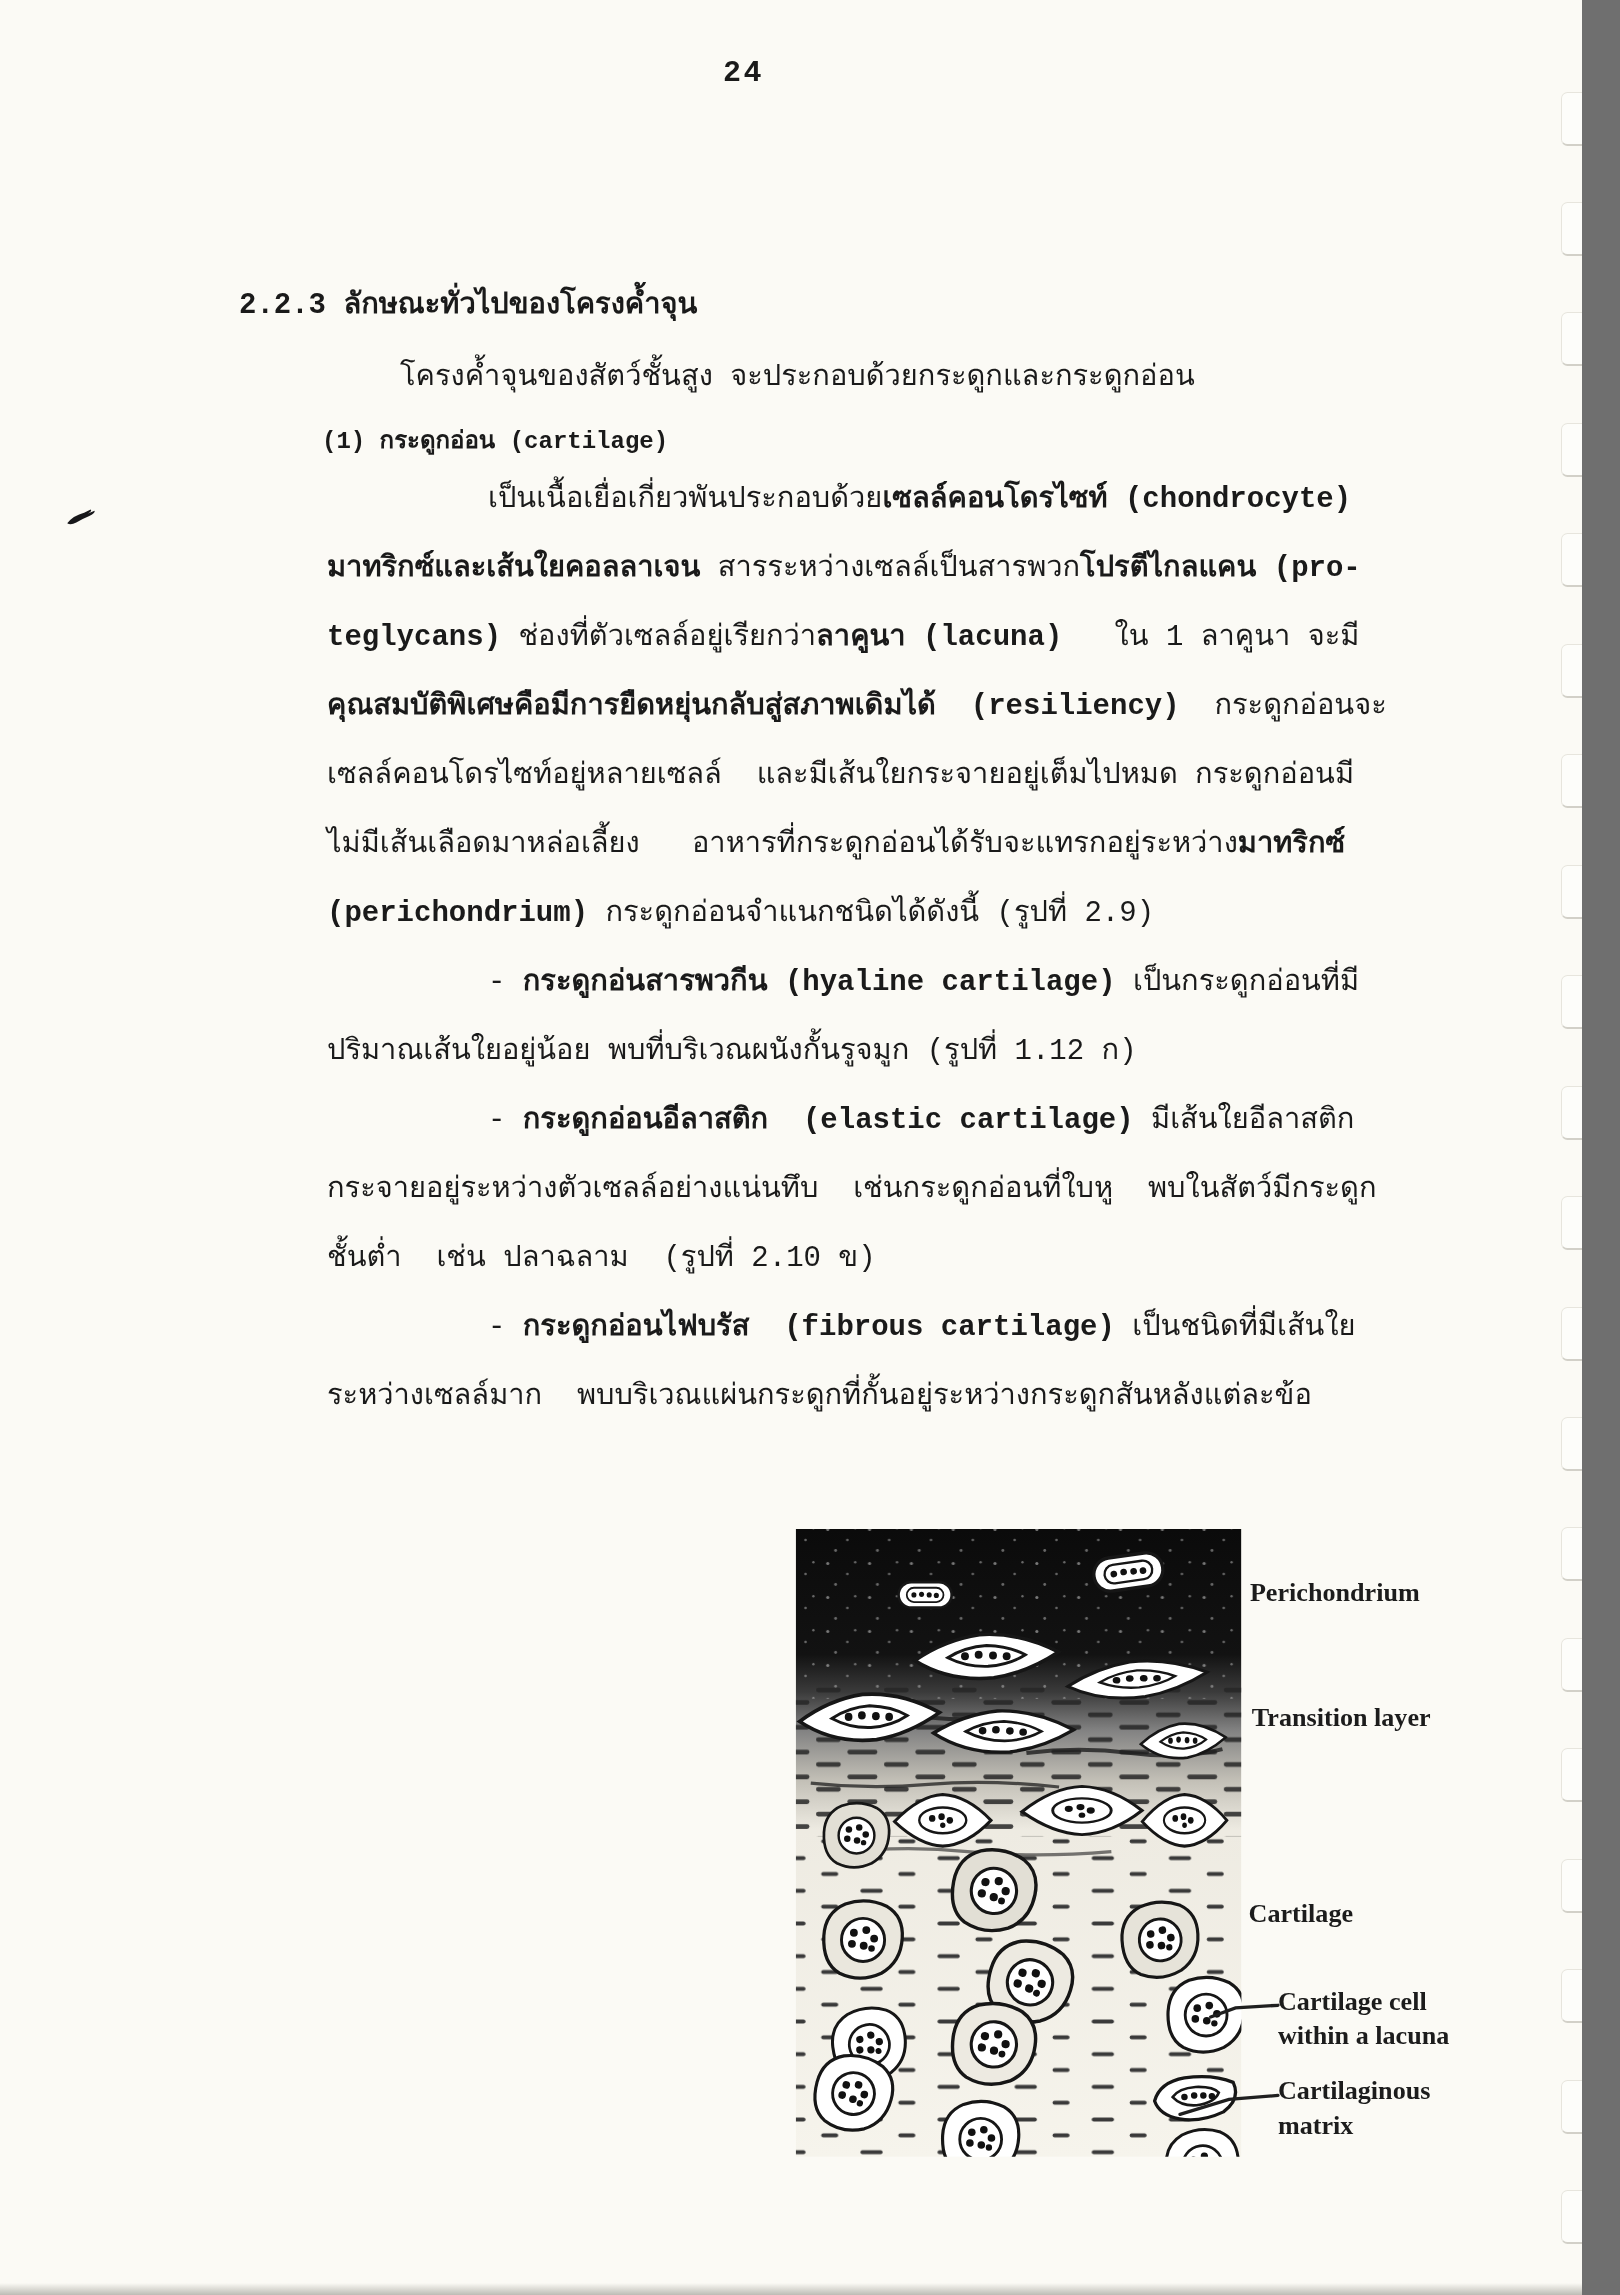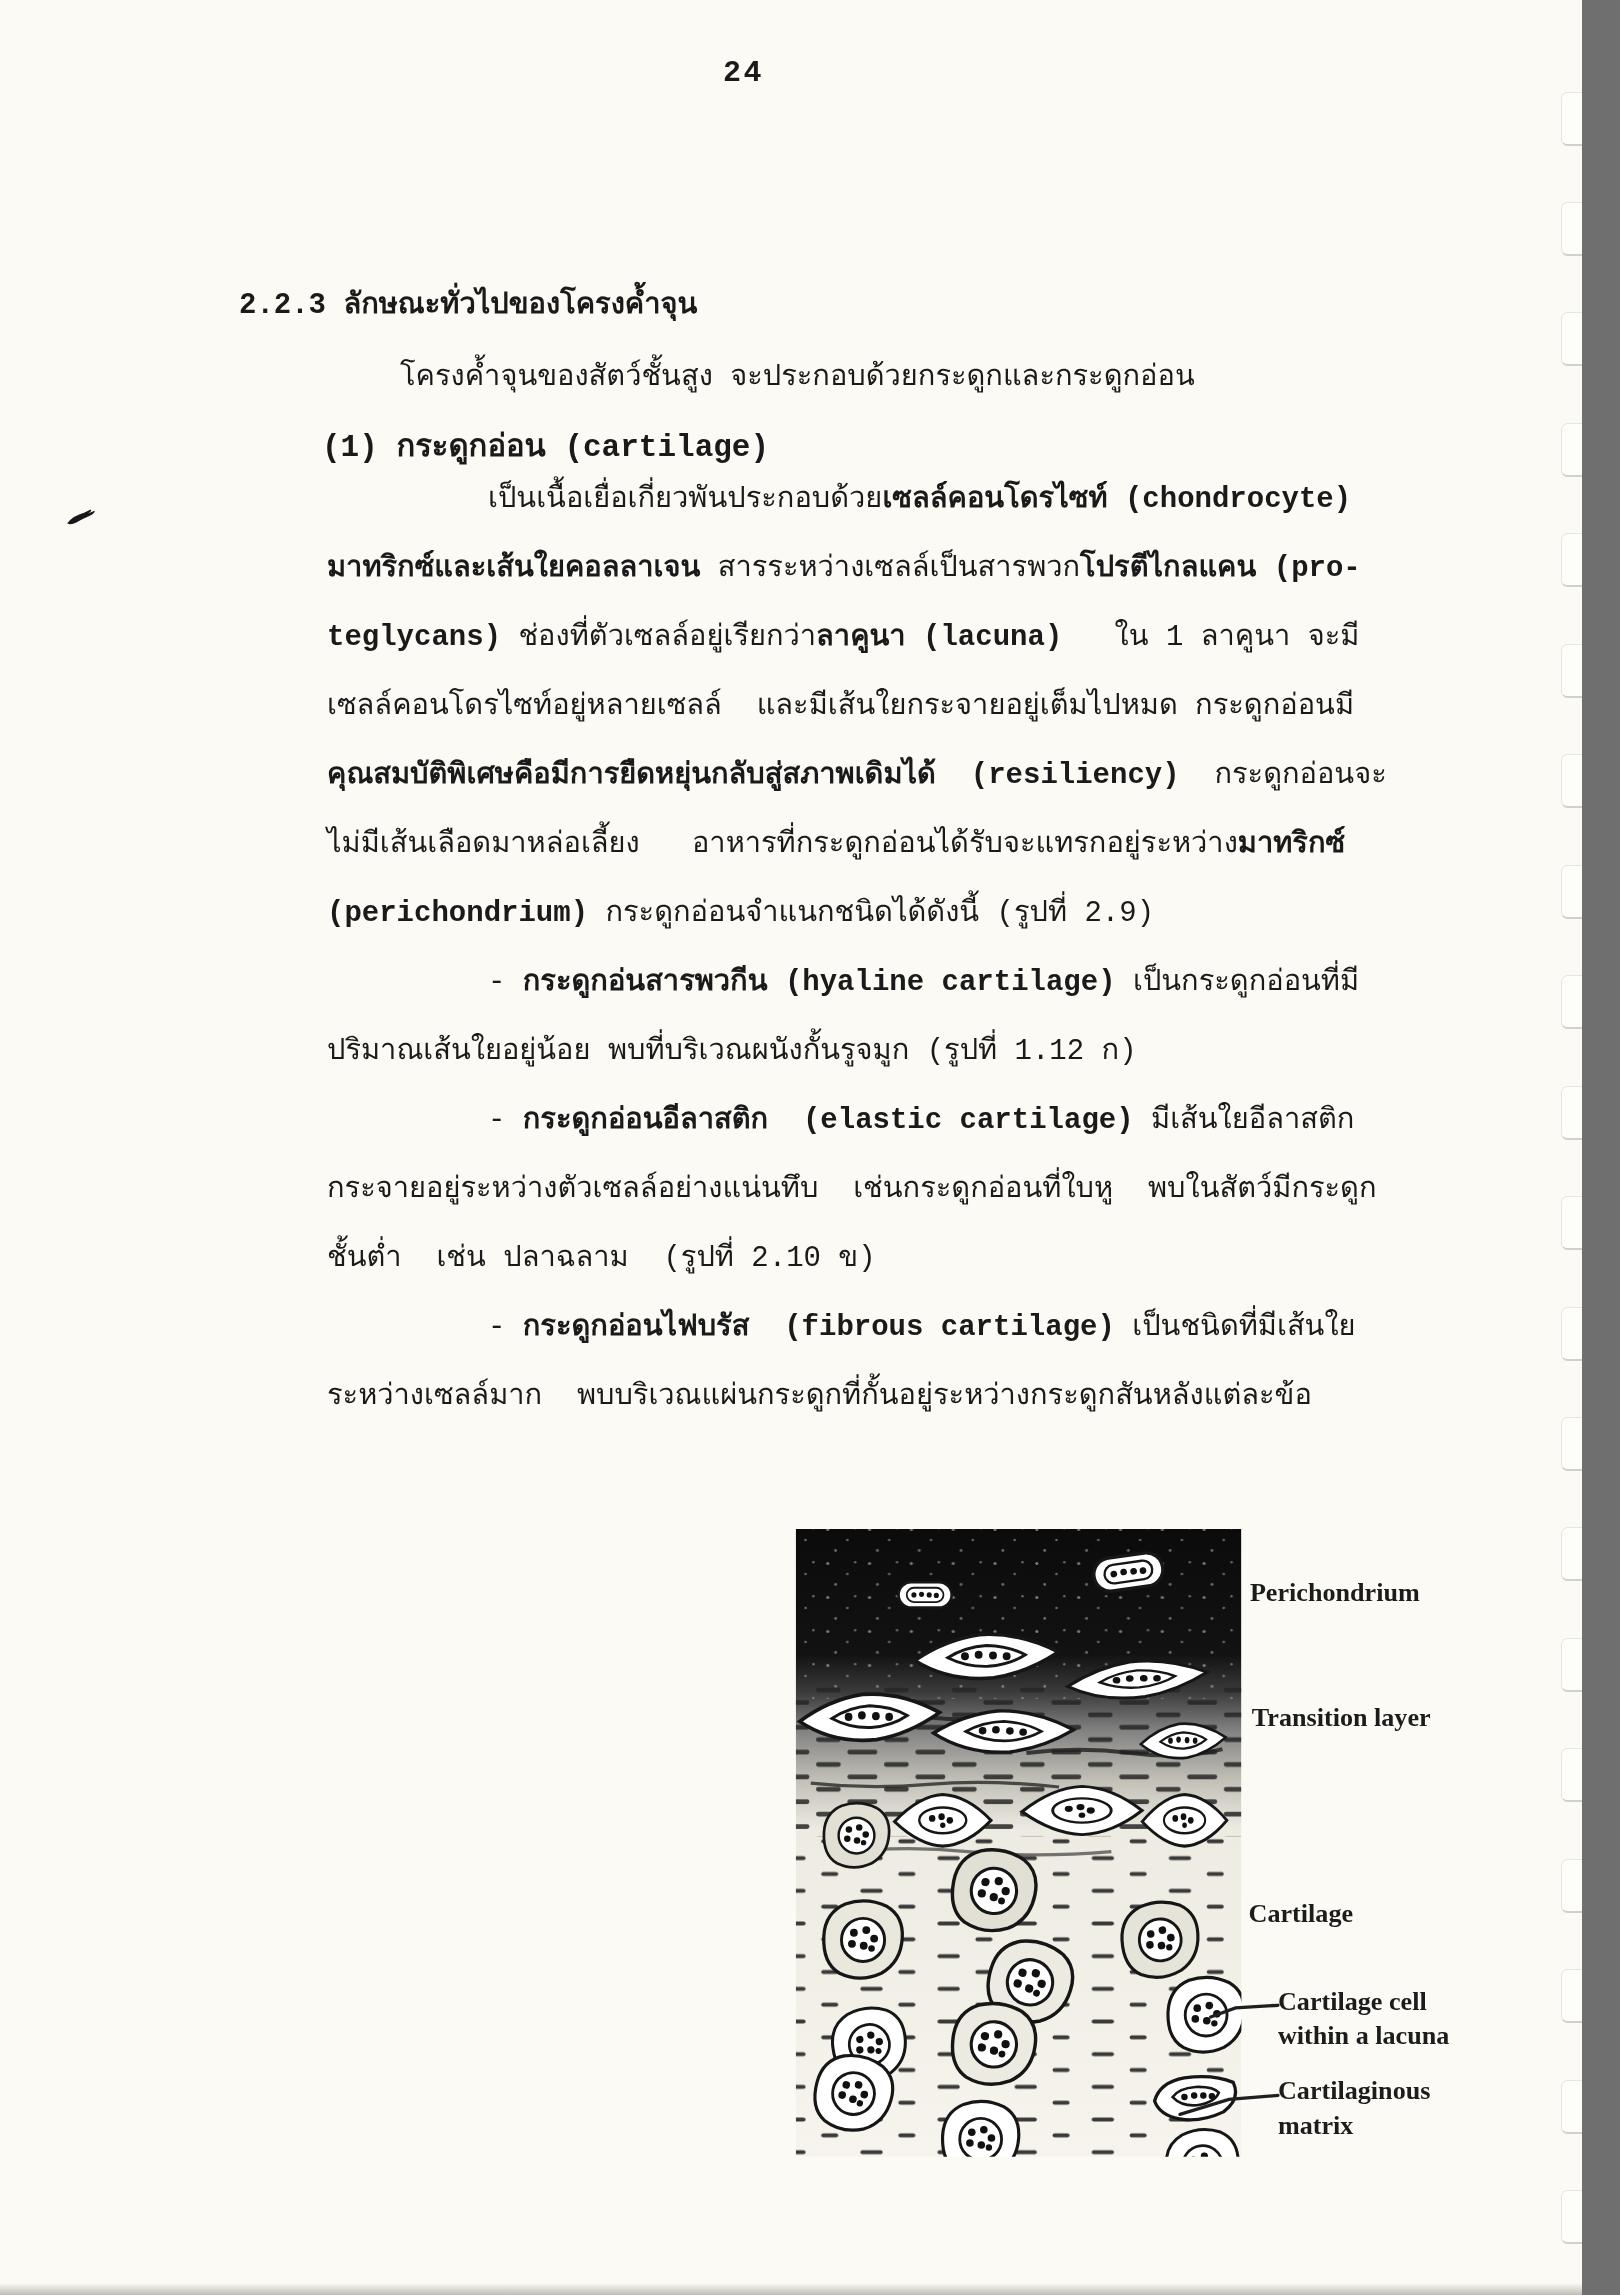--- a/index.html
+++ b/index.html
@@ -3,21 +3,21 @@
 <meta charset="utf-8">
 <style>
   html,body{margin:0;padding:0;background:#6f6f6f;}
   .page{
     position:relative;width:1582px;height:2295px;background:#fbfaf5;overflow:hidden;
     font-family:"Liberation Mono","DejaVu Sans Mono",monospace;color:#1a1a1a;
   }
   .page-number{position:absolute;left:723px;top:56px;font-size:30px;font-weight:bold;letter-spacing:2.6px;}
   .heading{position:absolute;left:239px;top:280px;font-size:29px;font-weight:bold;white-space:pre;}
   .lead{position:absolute;left:400px;top:352px;font-size:29px;white-space:pre;}
-  .item{position:absolute;left:322px;top:420px;font-size:31px;font-weight:bold;white-space:pre;}
+  .item{position:absolute;left:322px;top:420px;font-size:24px;font-weight:bold;white-space:pre;}
   .body{position:absolute;left:327px;top:465px;font-size:29px;}
   .bline{height:69px;line-height:69px;white-space:pre;}
   .bline.indent{padding-left:161px;}
   .bline b{font-weight:bold;}
   .caption{position:absolute;left:160px;top:2011px;font-size:31px;font-weight:bold;white-space:pre;}
   .source{position:absolute;left:158px;top:2089px;font-size:29px;font-weight:bold;white-space:pre;}
   .fig{position:absolute;left:778px;top:1523px;}
   .flabel{font-family:"Liberation Serif","DejaVu Serif",serif;font-size:40px;font-weight:bold;fill:#1c1c1c;}
   .leader{stroke:#1f1f1f;stroke-width:5;fill:none;stroke-linecap:round;}
   .hole{position:absolute;left:1561px;width:30px;height:51px;background:#fefefb;
@@ -32,22 +32,22 @@
 <div class="page">
 
   <div class="page-number">24</div>
   <div class="heading">2.2.3 ลักษณะทั่วไปของโครงค้ำจุน</div>
   <div class="lead">โครงค้ำจุนของสัตว์ชั้นสูง จะประกอบด้วยกระดูกและกระดูกอ่อน</div>
   <div class="item">(1) กระดูกอ่อน (cartilage)</div>
   <div class="body">
       <div class="bline indent"><span>เป็นเนื้อเยื่อเกี่ยวพันประกอบด้วย</span><b>เซลล์คอนโดรไซท์ (chondrocyte)</b></div>
       <div class="bline"><b>มาทริกซ์และเส้นใยคอลลาเจน</b><span> สารระหว่างเซลล์เป็นสารพวก</span><b>โปรตีไกลแคน (pro-</b></div>
       <div class="bline"><b>teglycans)</b><span> ช่องที่ตัวเซลล์อยู่เรียกว่า</span><b>ลาคูนา (lacuna)</b><span>   ใน 1 ลาคูนา จะมี</span></div>
+      <div class="bline"><b>คุณสมบัติพิเศษคือมีการยืดหยุ่นกลับสู่สภาพเดิมได้</b><span>  </span><b>(resiliency)</b><span>  กระดูกอ่อนจะ</span></div>
       <div class="bline"><span>เซลล์คอนโดรไซท์อยู่หลายเซลล์  และมีเส้นใยกระจายอยู่เต็มไปหมด กระดูกอ่อนมี</span></div>
-      <div class="bline"><b>คุณสมบัติพิเศษคือมีการยืดหยุ่นกลับสู่สภาพเดิมได้</b><span>  </span><b>(resiliency)</b><span>  กระดูกอ่อนจะ</span></div>
       <div class="bline"><span>ไม่มีเส้นเลือดมาหล่อเลี้ยง   อาหารที่กระดูกอ่อนได้รับจะแทรกอยู่ระหว่าง</span><b>มาทริกซ์</b></div>
       <div class="bline"><b>(perichondrium)</b><span> กระดูกอ่อนจำแนกชนิดได้ดังนี้ (รูปที่ 2.9)</span></div>
       <div class="bline indent"><span>- </span><b>กระดูกอ่นสารพวกีน (hyaline cartilage)</b><span> เป็นกระดูกอ่อนที่มี</span></div>
       <div class="bline"><span>ปริมาณเส้นใยอยู่น้อย พบที่บริเวณผนังกั้นรูจมูก (รูปที่ 1.12 ก)</span></div>
       <div class="bline indent"><span>- </span><b>กระดูกอ่อนอีลาสติก  (elastic cartilage)</b><span> มีเส้นใยอีลาสติก</span></div>
       <div class="bline"><span>กระจายอยู่ระหว่างตัวเซลล์อย่างแน่นทึบ  เช่นกระดูกอ่อนที่ใบหู  พบในสัตว์มีกระดูก</span></div>
       <div class="bline"><span>ชั้นต่ำ  เช่น ปลาฉลาม  (รูปที่ 2.10 ข)</span></div>
       <div class="bline indent"><span>- </span><b>กระดูกอ่อนไฟบรัส  (fibrous cartilage)</b><span> เป็นชนิดที่มีเส้นใย</span></div>
       <div class="bline"><span>ระหว่างเซลล์มาก  พบบริเวณแผ่นกระดูกที่กั้นอยู่ระหว่างกระดูกสันหลังแต่ละข้อ</span></div>
     </div>

